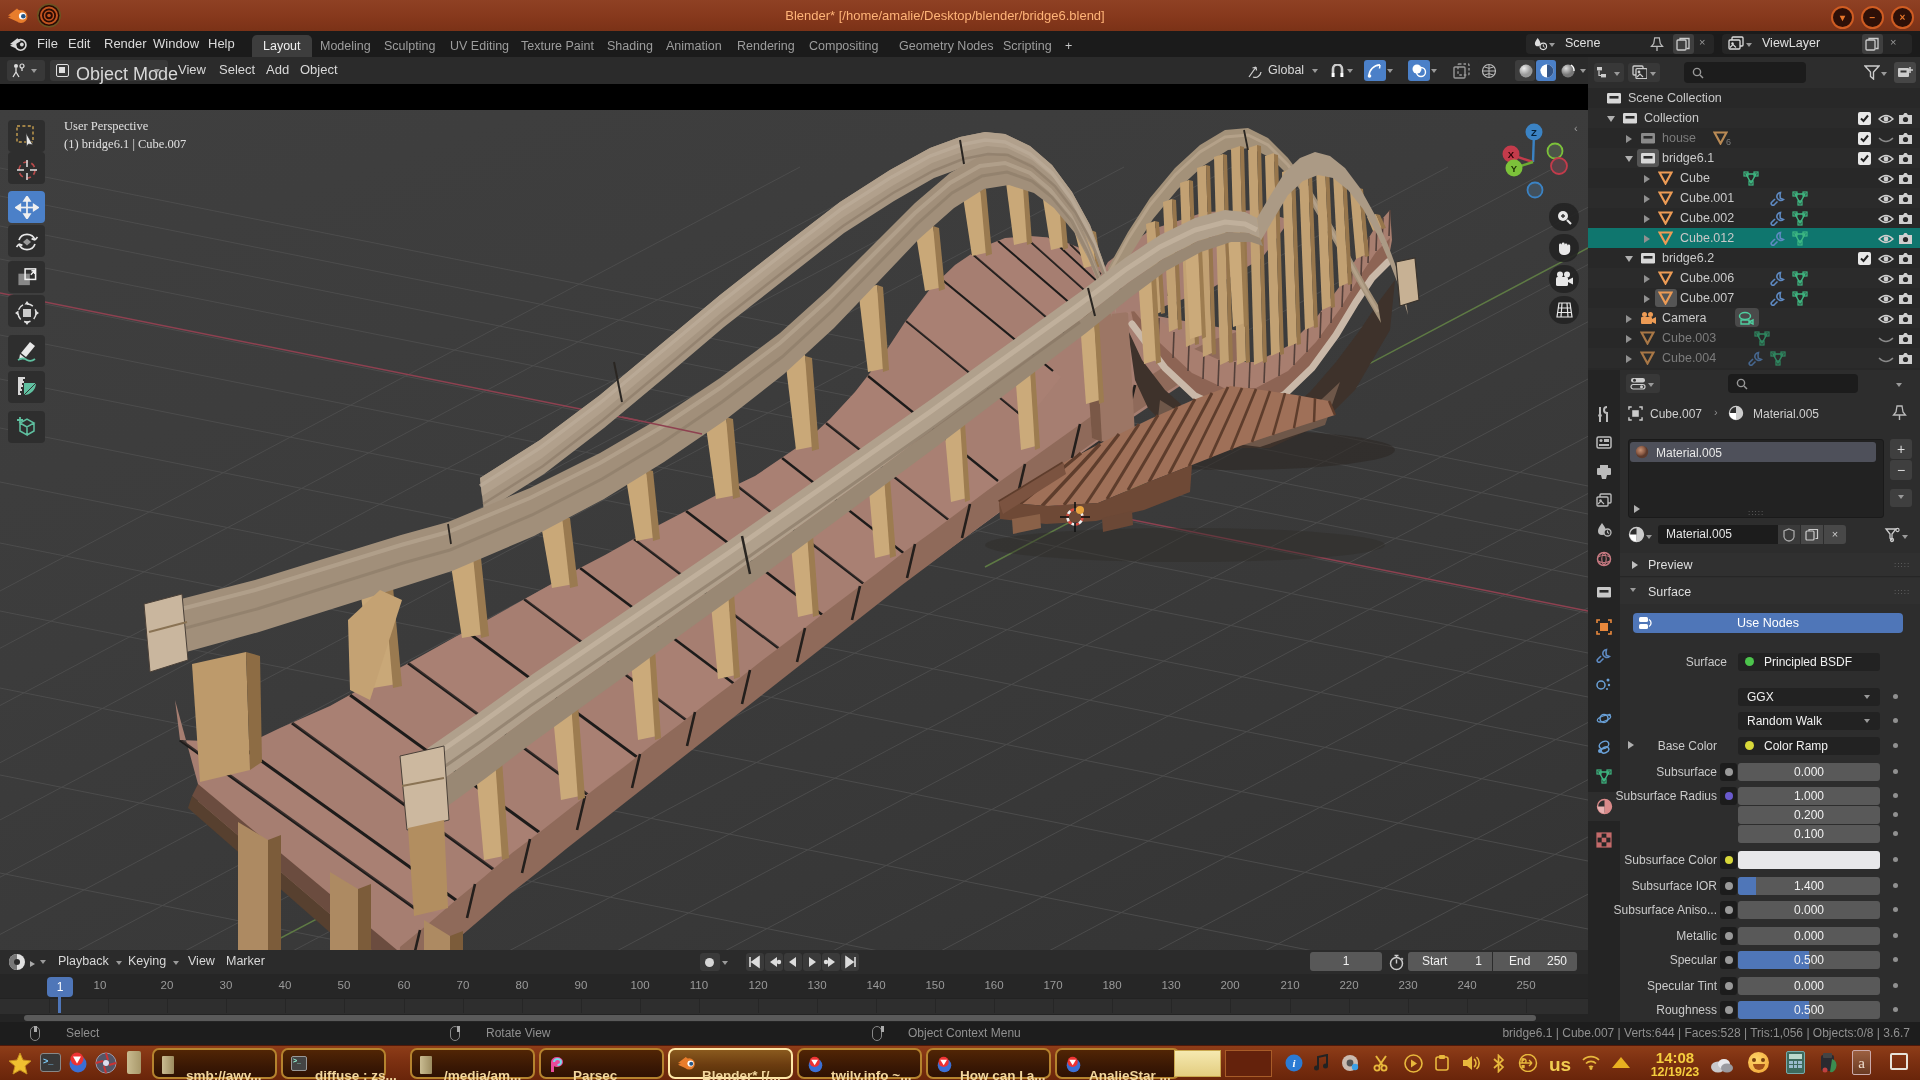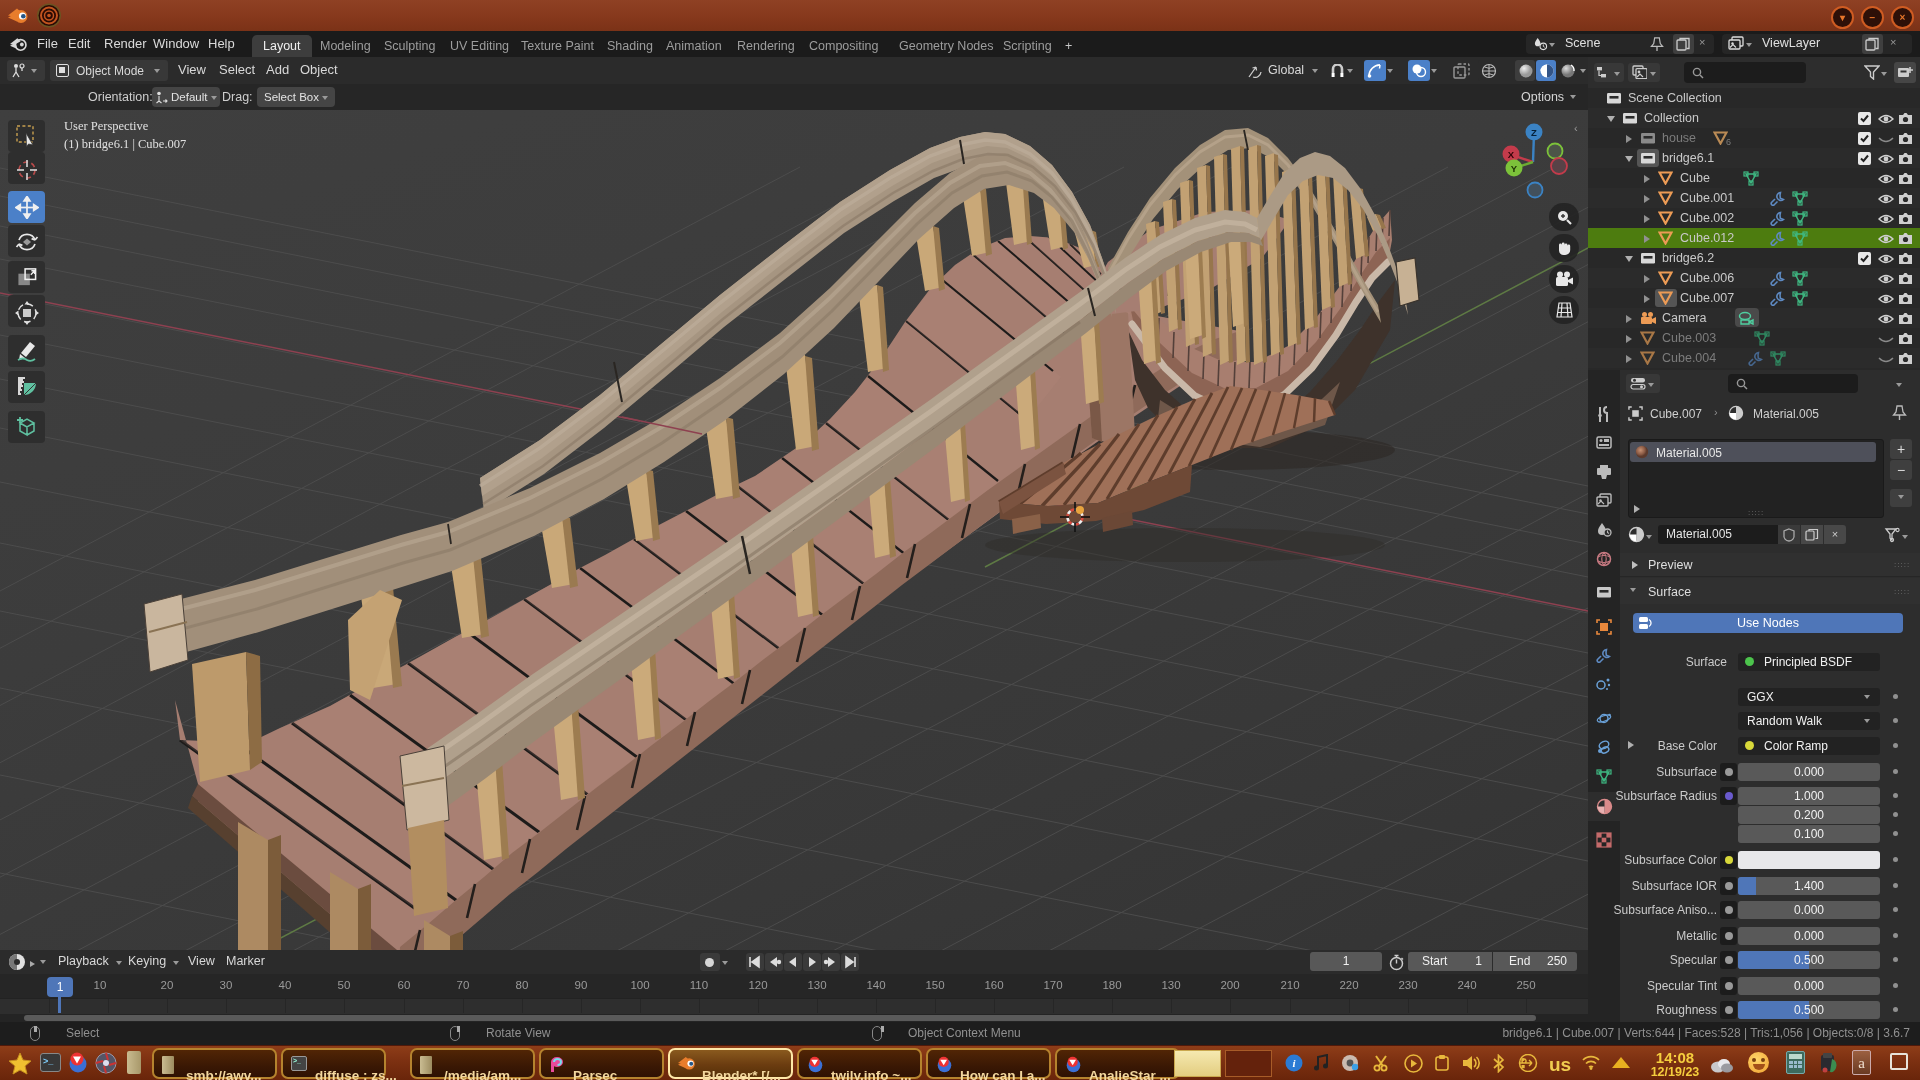--- a/index.html
+++ b/index.html
@@ -45,20 +45,21 @@
 .tbtn .ic { position:absolute; }
 .tbtn.active { background:linear-gradient(180deg,#8a5a1e 0%,#6b3c10 55%,#553008 100%); border-color:#ffe9a8; }
 .mouseic { position:absolute; width:10px; height:15px; border:1.5px solid #888; border-radius:5px; }
 .mouseic i { position:absolute; left:3px; top:-1px; width:3px; height:6px; background:#aaa; }
 .dda { display:inline-block; width:0; height:0; border-left:3.5px solid transparent; border-right:3.5px solid transparent; border-top:4.5px solid #9a9a9a; vertical-align:middle; }
 </style>
 </head>
 <body>
 <div id="root">
   <div id="titlebar" class="abs">
+    <div id="titletext" class="abs">Blender* [/home/amalie/Desktop/blender/bridge6.blend]</div>
     <svg class="abs" style="left:8px;top:5px" width="22" height="22" viewBox="0 0 22 17">
       <circle cx="13" cy="9" r="6.5" fill="#e87d2c"></circle>
         <circle cx="14.5" cy="8.5" r="3.6" fill="#fff"></circle>
         <circle cx="15.3" cy="8.8" r="2.3" fill="#265787"></circle>
       <path d="M0 8 L9 1 L13 4.5 L5 9 Z" fill="#e87d2c"></path>
         <path d="M0 10 L7 6.5 L9 14 Z" fill="#e87d2c"></path>
     </svg>
     <svg class="abs" style="left:36px;top:2px" width="26" height="27" viewBox="0 0 26 27">
       <circle cx="13" cy="13.5" r="12" fill="#6b5422"></circle>
         <circle cx="13" cy="13.5" r="10.5" fill="#2a0b04"></circle>
@@ -133,21 +134,21 @@
     <svg class="abs" style="left:11px;top:6px" width="17" height="15" viewBox="0 0 17 15">
         <circle cx="5" cy="3" r="2" fill="#ddd"></circle>
         <circle cx="11" cy="3" r="2" fill="none" stroke="#ddd" stroke-width="1.2"></circle>
         <path d="M5,5 v4 M5,9 l-3,5 M5,9 l3,5 M11,5 v3" stroke="#ddd" stroke-width="1.3" fill="none"></path>
       </svg>
     <div class="abs" style="left:31px;top:9px;color:#bbb;font-size:8px"><i class="dda"></i></div>
     <div class="abs" style="left:50px;top:3px;width:118px;height:21px;background:#383838;border-radius:3px"></div>
     <div class="abs" style="left:56px;top:7px;width:13px;height:13px;border:1.5px solid #ddd;border-radius:2px">
         <div class="abs" style="left:2px;top:2px;width:6px;height:6px;background:#ddd"></div>
       </div>
-    <div class="hdrtext abs" style="left:76px;top:7px;font-size:12px">Object Mode</div>
+    <div class="hdrtext abs" style="left:76px;top:7px;font-size:18px">Object Mode</div>
     <div class="abs" style="left:154px;top:9px;color:#bbb;font-size:8px"><i class="dda"></i></div>
     <div class="hdrtext abs" style="left:178px">View</div>
     <div class="hdrtext abs" style="left:219px">Select</div>
     <div class="hdrtext abs" style="left:266px">Add</div>
     <div class="hdrtext abs" style="left:300px">Object</div>
     <svg class="abs" style="left:1248px;top:8px" width="15" height="13" viewBox="0 0 15 13">
         <path d="M1,12 L8,2 M8,2 l-3.5,1 M8,2 l0.5,3.5 M5,12 a6,6 0 0 0 8,-5" stroke="#ccc" stroke-width="1.3" fill="none"></path>
       </svg>
     <div class="hdrtext abs" style="left:1268px;top:6px;font-size:12.5px">Global</div>
     <div class="abs" style="left:1312px;top:9px;color:#bbb;font-size:8px"><i class="dda"></i></div>
@@ -199,35 +200,20 @@
         <defs>
           <radialGradient id="sg2" cx="35%" cy="30%">
             <stop offset="0%" stop-color="#ddd"></stop>
             <stop offset="100%" stop-color="#777"></stop>
           </radialGradient>
         </defs>
         <circle cx="8" cy="8" r="6.5" fill="url(#sg2)"></circle>
         <path d="M11,2 a6.5,6.5 0 0 1 3,6" stroke="#fff" stroke-width="1.4" fill="none"></path>
       </svg>
       <div class="abs" style="left:1580px;top:9px;color:#aaa;font-size:8px"><i class="dda"></i></div>
-  </div>
-  <div id="toolsettings" class="abs">
-    <div class="abs" style="left:88px;top:6px;color:#cecece;font-size:12.5px">Orientation:</div>
-    <div class="ddbox abs" style="left:152px;top:3px;width:68px;padding-left:19px;font-size:11.5px">Default <i class="dda"></i></div>
-    <svg class="abs" style="left:155px;top:7px" width="13" height="13" viewBox="0 0 13 13">
-        <circle cx="4" cy="2.5" r="1.8" fill="#ddd"></circle>
-        <path d="M4,5 v5 M4,10 l-2.5,2 M4,10 l2.5,2" stroke="#ddd" stroke-width="1.1" fill="none"></path>
-        <path d="M8,10 h4 m-1.5,-1.5 l1.5,1.5 l-1.5,1.5" stroke="#ddd" stroke-width="1.1" fill="none"></path>
-      </svg>
-
-    <div class="abs" style="left:222px;top:6px;color:#cecece;font-size:12.5px">Drag:</div>
-    <div class="ddbox abs" style="left:257px;top:3px;width:78px;padding-left:7px;font-size:11.5px">Select Box <i class="dda"></i></div>
-
-    <div class="abs" style="left:1521px;top:6px;color:#d5d5d5;font-size:12.5px">Options</div>
-    <div class="abs" style="left:1570px;top:8px;color:#bbb;font-size:8px"><i class="dda"></i></div>
   </div>
   <div id="viewport" class="abs">
     <svg id="vpsvg" width="1588" height="840" viewBox="0 110 1588 840" style="position:absolute;left:0;top:0">
       <g stroke="#4e4e4e" stroke-width="1" opacity="0.9">
           <line x1="0" y1="168" x2="1588" y2="486"></line>
 <line x1="0" y1="196" x2="1588" y2="514"></line>
 <line x1="0" y1="226" x2="1588" y2="544"></line>
 <line x1="0" y1="259" x2="1588" y2="577"></line>
 <line x1="0" y1="295" x2="1588" y2="613"></line>
 <line x1="0" y1="335" x2="1588" y2="653"></line>
@@ -743,21 +729,21 @@
         </svg>
         <svg class="abs" style="left:290px;top:5px" width="16" height="12" viewBox="0 0 16 12">
           <path d="M1,6 Q8,-1 15,6 Q8,13 1,6 Z" fill="none" stroke="#cfcfcf" stroke-width="1.4"></path>
           <circle cx="8" cy="6" r="2.4" fill="#cfcfcf"></circle>
         </svg>
         <svg class="abs" style="left:310px;top:4px" width="15" height="13" viewBox="0 0 15 13">
           <path d="M1,3 h4 l1.5,-2 h2 l1.5,2 h4 v9 h-13 Z" fill="#cfcfcf"></path>
           <circle cx="7.5" cy="7.5" r="2.6" fill="#2a2a2a"></circle>
         </svg>
       </div>
-<div class="orow abs" style="top:171px;background:#4d7c0f">
+<div class="orow abs" style="top:171px;background:#0f766e">
         <div class="abs" style="left:56px;top:7px;width:0;height:0;border-top:4.5px solid transparent;border-bottom:4.5px solid transparent;border-left:6px solid #909090"></div>
         <svg class="abs" style="left:70px;top:3px" width="15" height="14" viewBox="0 0 15 14">
           <path d="M1.5,1.5 h12 l-6,11 Z" fill="none" stroke="#ec9b55" stroke-width="2.2"></path>
         </svg>
         <div class="nm " style="left:92px">Cube.012</div>
         <svg class="abs" style="left:181.6px;top:3px" width="15" height="15" viewBox="0 0 15 15">
           <path d="M10.5,1.5 a4,4 0 1 0 3,7 l-3.2,-1.2 l-0.3,-3.3 Z M5,8 L1.5,11.5 a1.8,1.8 0 0 0 2.5,2.5 L7.5,10.5" fill="none" stroke="#5e8ac2" stroke-width="1.6"></path>
         </svg>
         <svg class="abs" style="left:203.6px;top:3px" width="16" height="15" viewBox="0 0 16 15">
           <path d="M3,3 L13,3 L8,12 Z" fill="none" stroke="#3fba83" stroke-width="1.4"></path>

